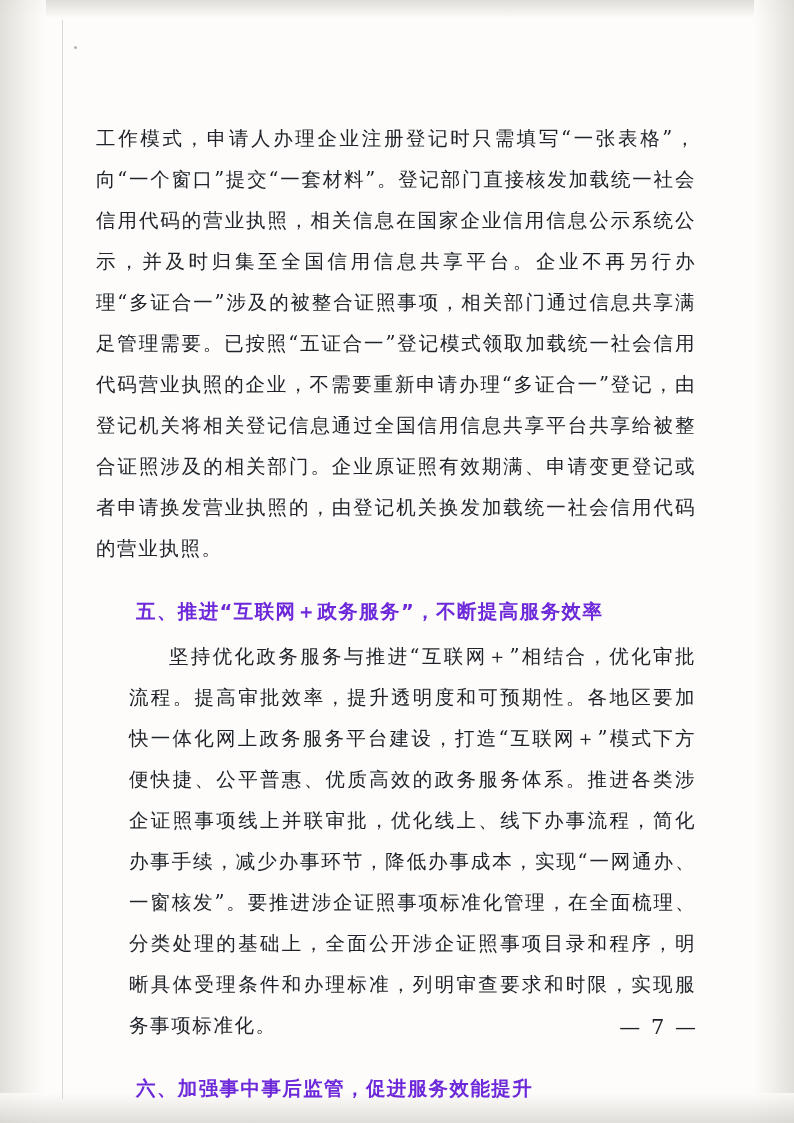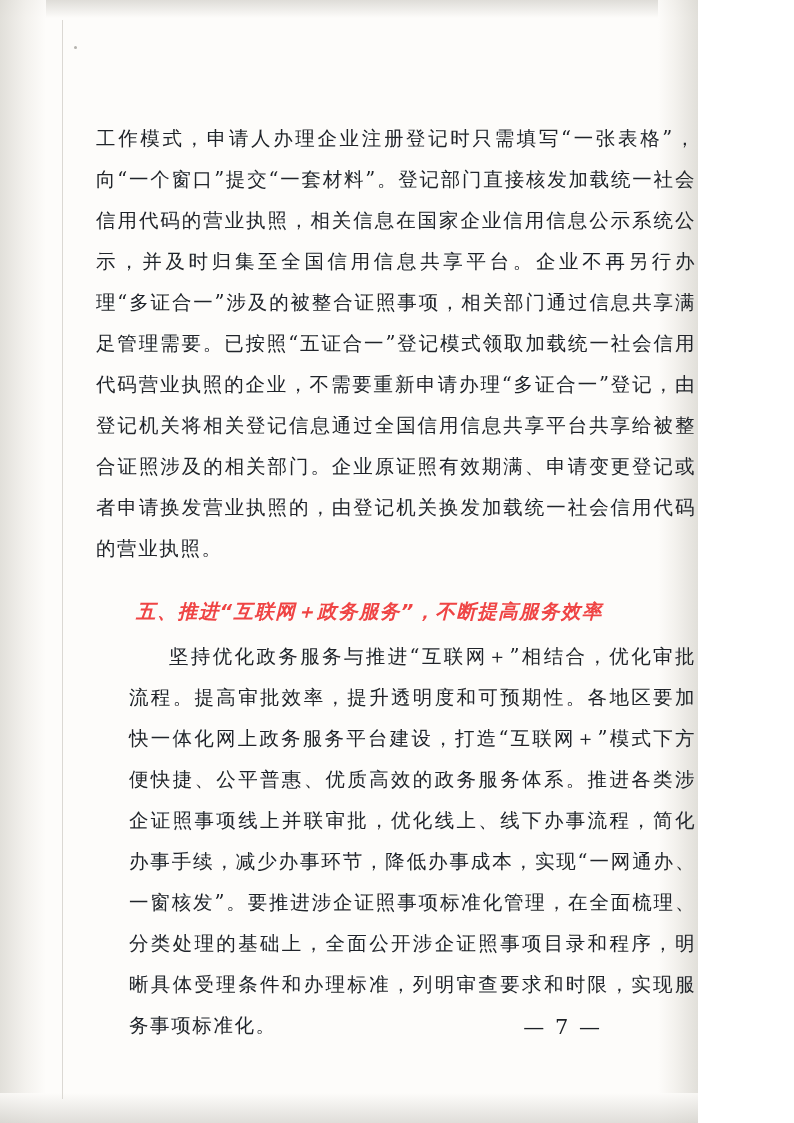--- a/index.html
+++ b/index.html
@@ -10,21 +10,21 @@
     width: 794px;
     height: 1123px;
     background: #ffffff;
     font-family: "Liberation Serif", serif;
     overflow: hidden;
   }
 
   
   .page {
     position: relative;
-    width: 698px;
+    width: 794px;
     height: 1123px;
     background: #fdfcfa;
     box-sizing: border-box;
   }
 
   
   .scan-edge-top {
     position: absolute;
     top: 0; left: 0; right: 0;
     height: 18px;
@@ -91,28 +91,27 @@
     text-justify: inter-character;
     font-family: "DejaVu Serif", serif;
   }
   p.body-par.indent {
     text-indent: 40px;
     margin-left: 33px;
   }
 
   h2.section-heading {
     margin: 16px 0 4px 0;
-    color: #ef4444;
+    color: #6d28d9;
     font-size: 19.5px;
     line-height: 41px;
     letter-spacing: 1.4px;
     font-weight: bold;
     text-indent: 40px;
     font-family: "DejaVu Sans", sans-serif;
-    font-style: italic;
   }
 
   .block-gap {
     height: 6px;
   }
 
   .page-number {
     position: absolute;
     right: 96px;
     bottom: 84px;
@@ -139,16 +138,17 @@
     <p class="body-par">工作模式，申请人办理企业注册登记时只需填写“一张表格”，向“一个窗口”提交“一套材料”。登记部门直接核发加载统一社会信用代码的营业执照，相关信息在国家企业信用信息公示系统公示，并及时归集至全国信用信息共享平台。企业不再另行办理“多证合一”涉及的被整合证照事项，相关部门通过信息共享满足管理需要。已按照“五证合一”登记模式领取加载统一社会信用代码营业执照的企业，不需要重新申请办理“多证合一”登记，由登记机关将相关登记信息通过全国信用信息共享平台共享给被整合证照涉及的相关部门。企业原证照有效期满、申请变更登记或者申请换发营业执照的，由登记机关换发加载统一社会信用代码的营业执照。</p>
 
     <div class="block-gap"></div>
 
     <h2 class="section-heading">五、推进“互联网＋政务服务”，不断提高服务效率</h2>
 
     <p class="body-par indent">坚持优化政务服务与推进“互联网＋”相结合，优化审批流程。提高审批效率，提升透明度和可预期性。各地区要加快一体化网上政务服务平台建设，打造“互联网＋”模式下方便快捷、公平普惠、优质高效的政务服务体系。推进各类涉企证照事项线上并联审批，优化线上、线下办事流程，简化办事手续，减少办事环节，降低办事成本，实现“一网通办、一窗核发”。要推进涉企证照事项标准化管理，在全面梳理、分类处理的基础上，全面公开涉企证照事项目录和程序，明晰具体受理条件和办理标准，列明审查要求和时限，实现服务事项标准化。</p>
 
     <div class="block-gap"></div>
 
+    <h2 class="section-heading">六、加强事中事后监管，促进服务效能提升</h2>
   </div>
 
   <div class="page-number">— 7 —</div>
 </div>
 
 </body></html>

